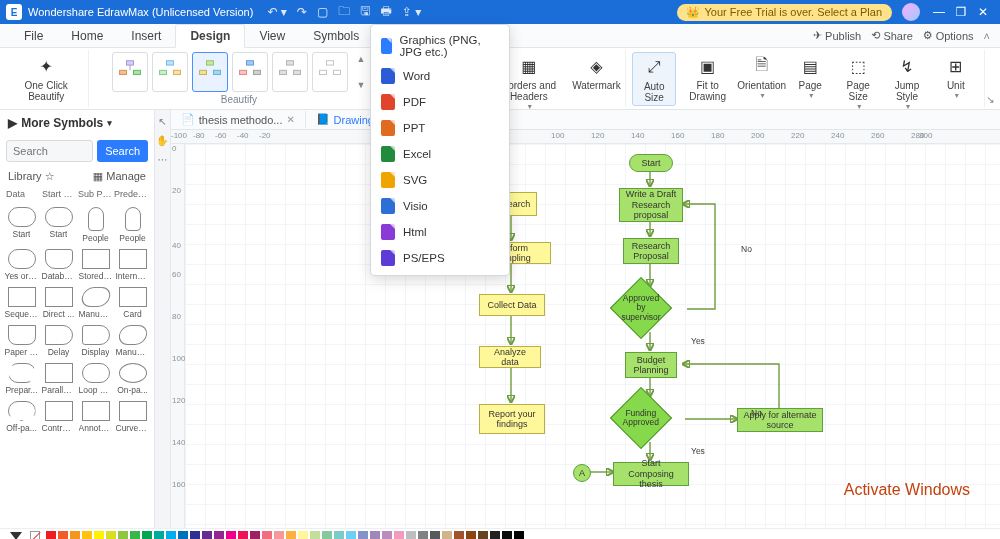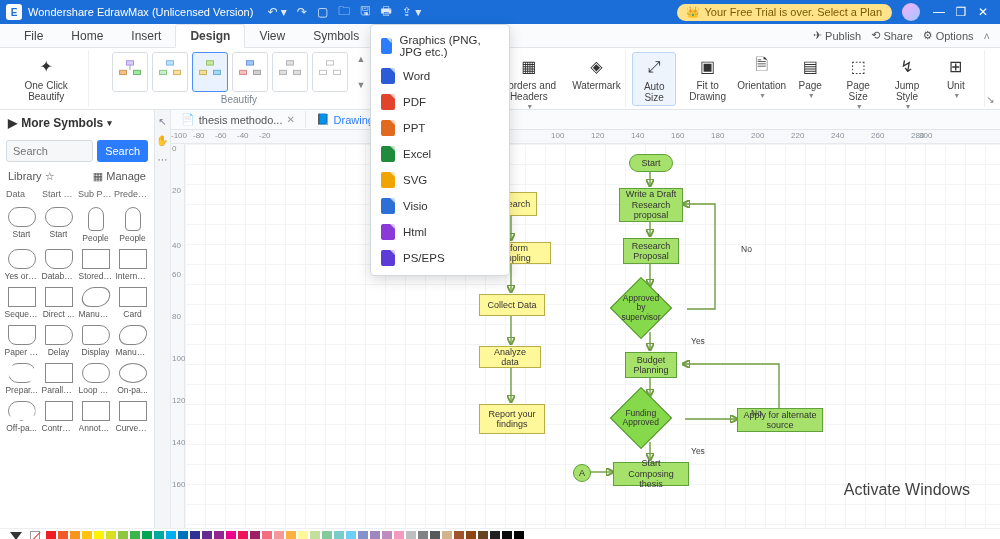--- a/index.html
+++ b/index.html
@@ -86,21 +86,21 @@
 .dropdown .di { display:flex; align-items:center; gap:8px; padding:5px 10px; font-size:11.5px; color:#333; cursor:pointer;}
 .dropdown .fic{ width:14px; height:16px; border-radius:2px; position:relative;}
 .dropdown .fic::after{content:"";position:absolute;top:0;right:0;width:5px;height:5px;background:rgba(255,255,255,.7);clip-path:polygon(0 0,100% 100%,100% 0);}
 
 
 .colorbar{ height:14px; display:flex; align-items:center; padding:0 10px; gap:2px; background:#fff; border-top:1px solid #eceff2;}
 .colorbar .tri{ width:0;height:0;border-left:6px solid transparent;border-right:6px solid transparent;border-top:8px solid #333;margin-right:6px;cursor:pointer;}
 .colorbar .none{ width:10px;height:10px;border:1px solid #999;position:relative;margin-right:4px;}
 .colorbar .none::after{content:"";position:absolute;left:-1px;top:4px;width:12px;height:1px;background:#d33;transform:rotate(-45deg);}
 .colorbar .sw{ width:10px; height:10px; cursor:pointer;}
-.watermark-win{position:absolute; right:30px; bottom:40px; color:#404040; font-size:16px; pointer-events:none;}
+.watermark-win{position:absolute; right:30px; bottom:40px; color:#c2410c; font-size:16px; pointer-events:none;}
 
 
 .chev::after{content:"▾"; font-size:8px; margin-left:2px; color:#888;}
 </style>
 </head>
 <body>
 
 <div class="titlebar">
   <div class="logo">E</div>
   <div class="title">Wondershare EdrawMax (Unlicensed Version)</div>

